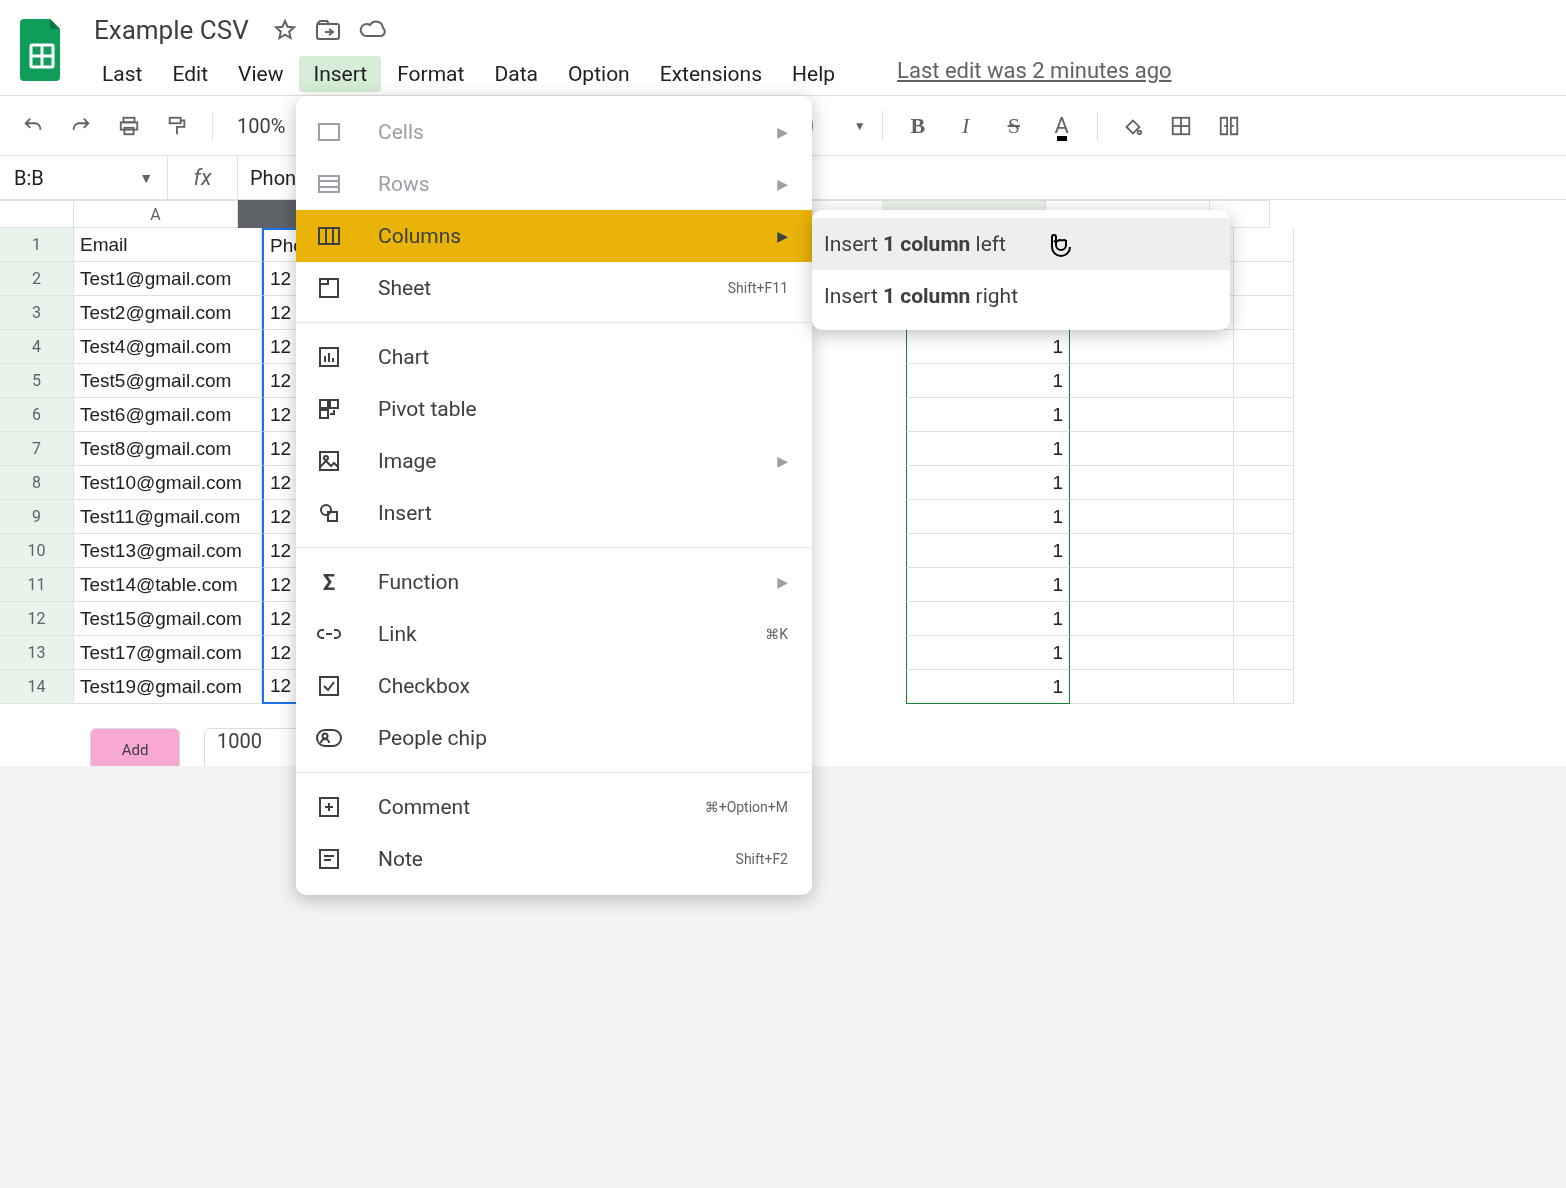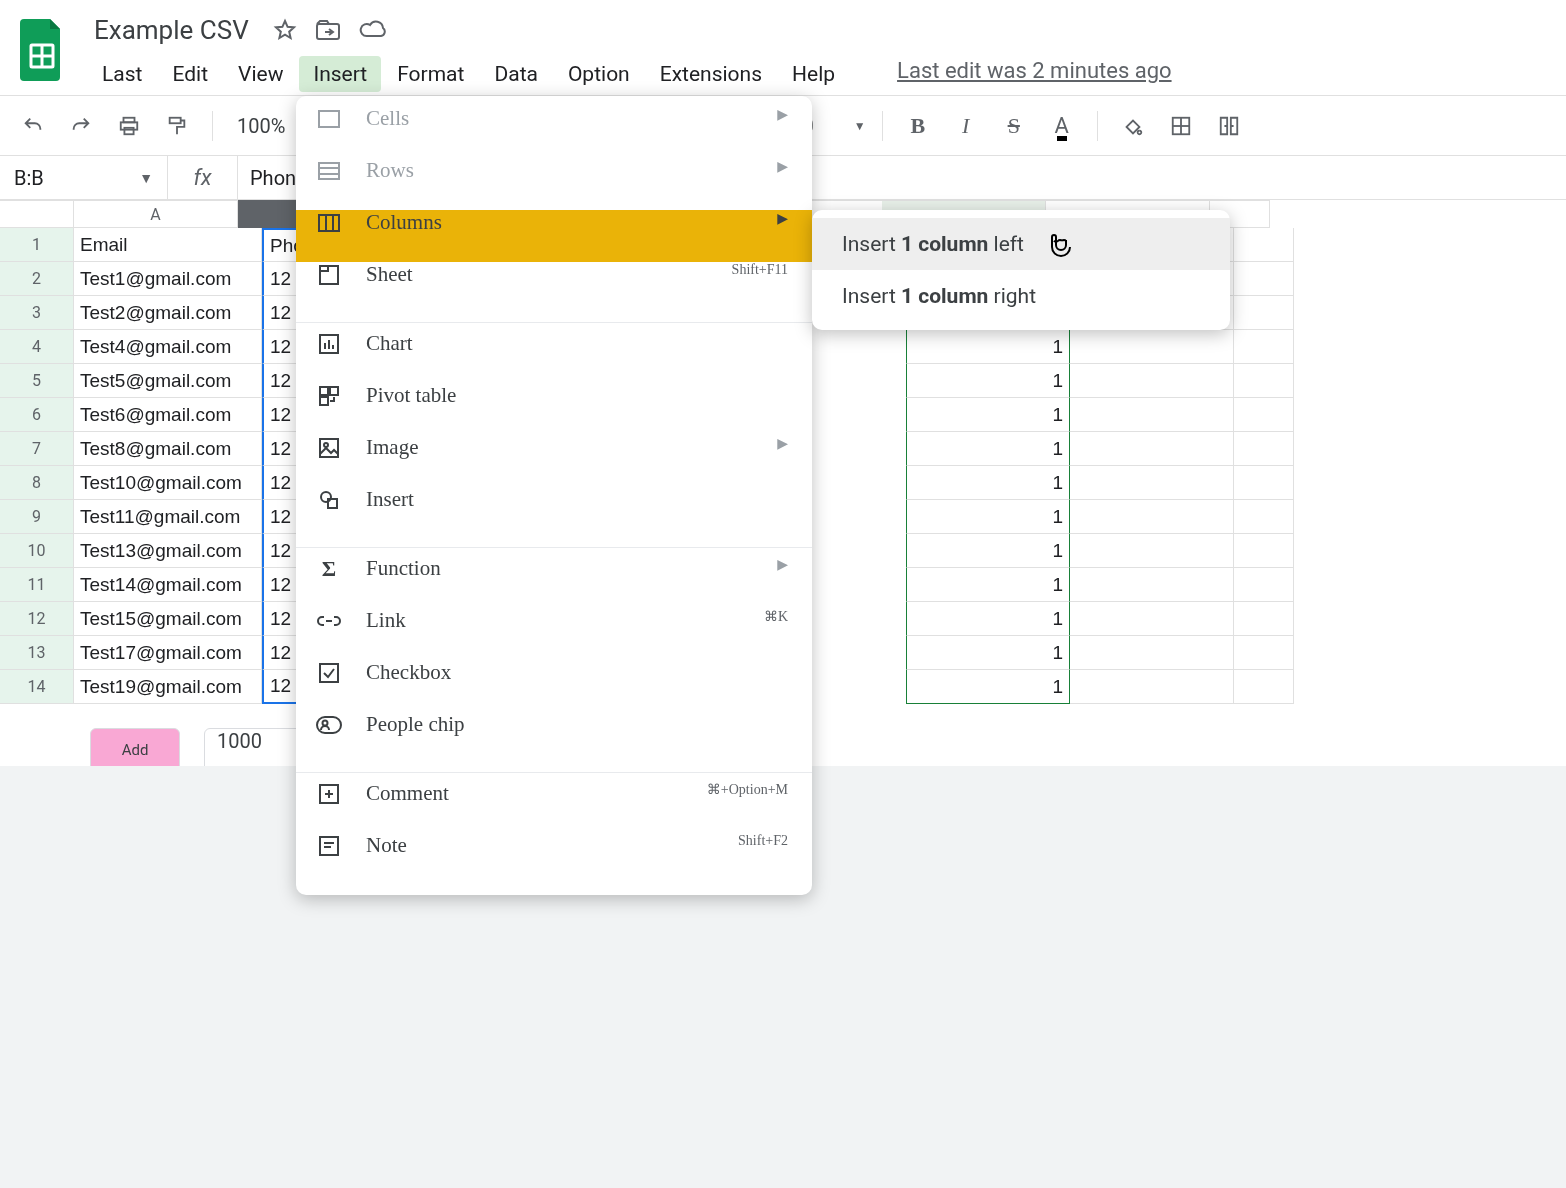--- a/index.html
+++ b/index.html
@@ -97,42 +97,42 @@
     position: absolute;
     top: 96px;
     left: 296px;
     width: 516px;
     background: #fff;
     border-radius: 10px;
     box-shadow: 0 4px 18px rgba(0,0,0,0.25);
     padding: 10px 0;
     z-index: 100;
   }
-  .dd-item { display:flex; align-items:flex-start; height:52px; padding: 0 24px 0 20px; font-size:21px; color:#3c4043; cursor:pointer; gap:24px;font-family:Liberation Serif, serif;}
+  .dd-item { display:flex; align-items:center; height:52px; padding: 0 24px 0 20px; font-size:21px; color:#3c4043; cursor:pointer; gap:36px;}
   .dd-item.muted { color:#9aa0a6;}
   .dd-item.hover { background:#eab308;}
   .dd-icon { width:26px; height:26px; display:flex; align-items:center; justify-content:center; color: inherit;}
   .dd-item.hover .dd-arrow { color:#3c4043;}
   .dd-label { flex:1;}
   .dd-shortcut { color:#5f6368; font-size:14px;}
   .dd-arrow { color:#9aa0a6; font-size: 14px;}
   .dd-item.hover .dd-arrow { color:#3c4043;}
   .dd-sep { height:1px; background:#e8eaed; margin: 8px 0;}
   .submenu {
     position:absolute;
     top: 210px;
     left: 812px;
     width: 418px;
     background:#fff;
     border-radius:10px;
     box-shadow: 0 4px 18px rgba(0,0,0,0.25);
     padding: 8px 0;
     z-index: 110;
   }
-  .sub-item { height:52px; display:flex; align-items:center; padding: 0 30px; font-size:21px; color:#3c4043; cursor:pointer;}
+  .sub-item { height:52px; display:flex; align-items:center; padding: 0 12px; font-size:21px; color:#3c4043; cursor:pointer;}
   .sub-item.hover { background:#eeeeee;}
   .cursor {
     position:absolute;
     z-index: 200;
     font-size: 22px;
     color:#000;
   }
   
   .bottom-gray {
     position:absolute;
@@ -354,21 +354,21 @@
         <div class="rowh">10</div>
         <div class="cell colA">Test13@gmail.com</div>
         <div class="cell colB">12</div>
         <div class="cell spacer"></div>
         <div class="cell colE">1</div>
         <div class="cell colF"></div>
         <div class="cell colG"></div>
       </div>
       <div class="row">
         <div class="rowh">11</div>
-        <div class="cell colA">Test14@gmail.com</div>
+        <div class="cell colA">Test14@table.com</div>
         <div class="cell colB">12</div>
         <div class="cell spacer"></div>
         <div class="cell colE">1</div>
         <div class="cell colF"></div>
         <div class="cell colG"></div>
       </div>
       <div class="row">
         <div class="rowh">12</div>
         <div class="cell colA">Test15@gmail.com</div>
         <div class="cell colB">12</div>

